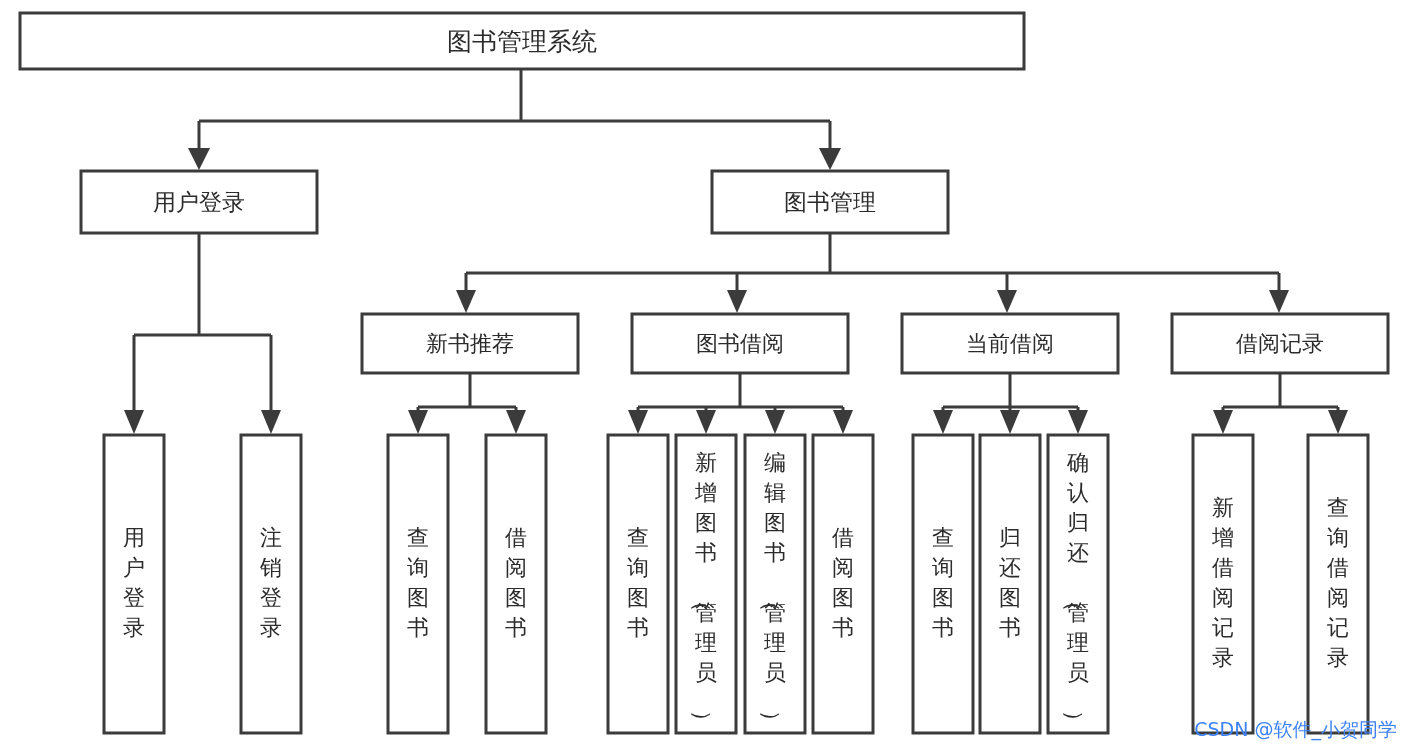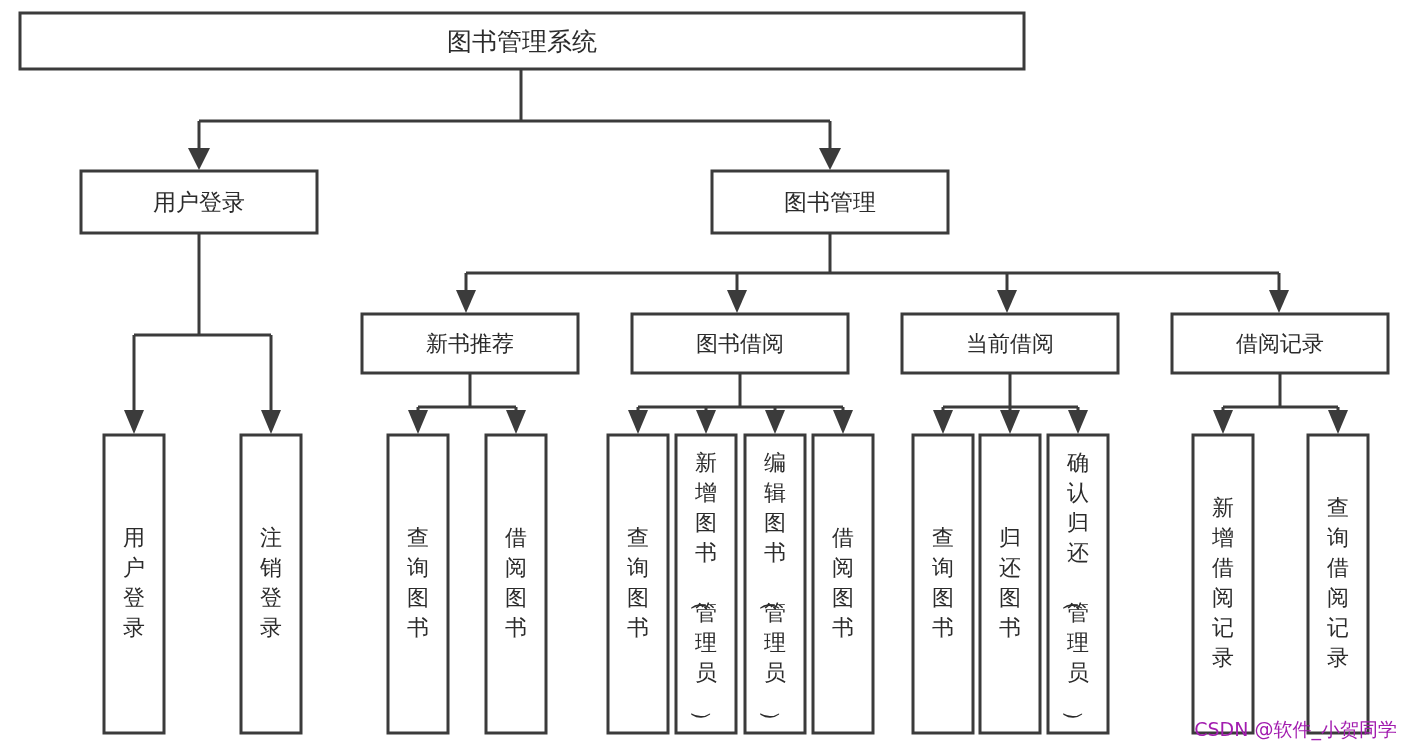--- a/index.html
+++ b/index.html
@@ -22,21 +22,21 @@
   }
   .lv1-label{font-size:25px;}
   .lv2-label{font-size:23px;}
   .lv3-label{font-size:22px;}
   .leaf-label{font-size:22px;}
   .watermark{
     position:absolute;
     right:8px;bottom:4px;
     font-family:"DejaVu Sans","Liberation Sans",sans-serif;
     font-size:19px;
-    color:#a21caf;
+    color:#3b82f6;
     white-space:nowrap;
     pointer-events:none;
     user-select:none;
   }
 </style>
 </head>
 <body>
 
 <div id="diagram-root">
 <svg width="1405" height="747" viewBox="0 0 1405 747" xmlns="http://www.w3.org/2000/svg">

